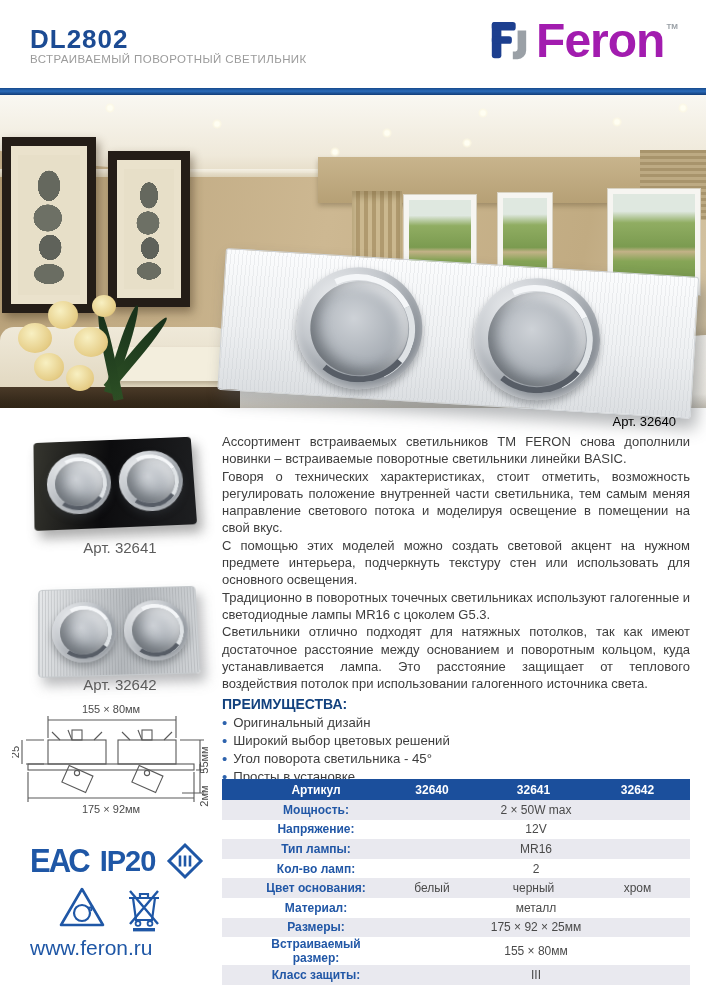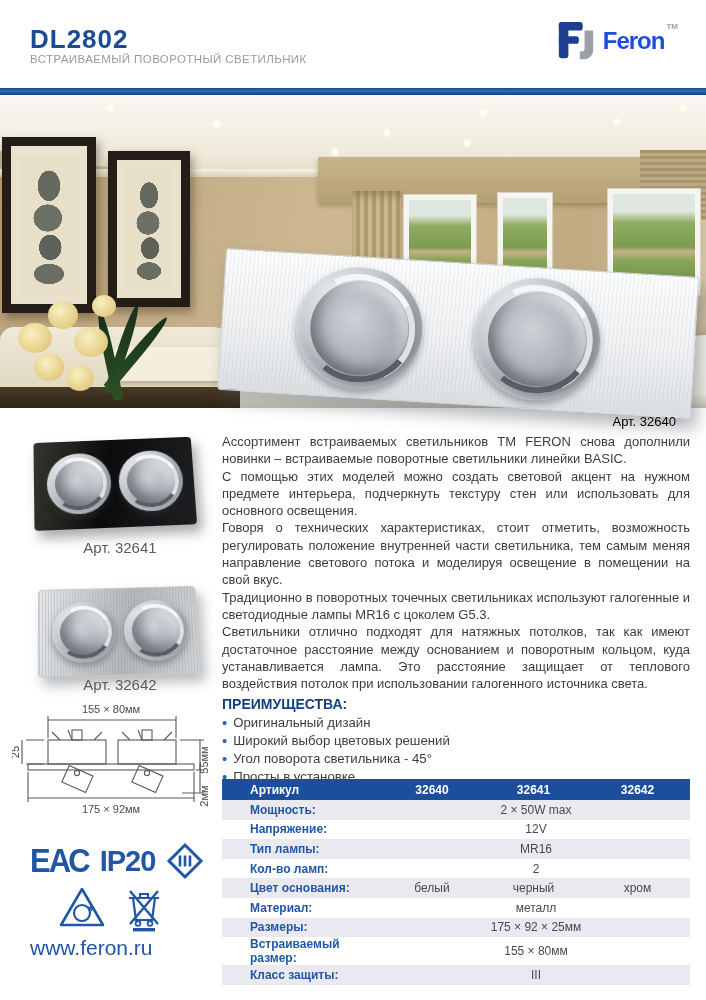--- a/index.html
+++ b/index.html
@@ -4,21 +4,21 @@
 <style>
   * { margin:0; padding:0; box-sizing:border-box; }
   body { background:#ffffff; font-family:"Liberation Sans", sans-serif; }
   .page { position:relative; width:706px; height:1000px; background:#fff; overflow:hidden; margin:0 auto; }
 
   
   .model { position:absolute; left:30px; top:24px; font-size:26px; font-weight:800; color:#1c4b93; letter-spacing:1px; }
   .subtitle { position:absolute; left:30px; top:53px; font-size:11.5px; color:#9b9b9b; letter-spacing:.4px; }
   .brand { position:absolute; right:28px; top:18px; display:flex; align-items:flex-start; }
   .brand-mark { width:42px; height:46px; margin-right:6px; }
-  .brand-name { font-size:24px; font-weight:800; color:#1d4ed8; letter-spacing:-1px; line-height:46px; }
+  .brand-name { font-size:48px; font-weight:800; color:#a21caf; letter-spacing:-1px; line-height:46px; }
   .brand-tm { font-size:8px; color:#9aa0a6; font-weight:700; margin-left:2px; margin-top:4px; }
   .blue-bar { position:absolute; left:0; top:88px; width:706px; height:7px;
               background:linear-gradient(180deg,#174a8c,#2a6ab8 45%,#123c77); }
 
   
   .photo { position:absolute; left:0; top:95px; width:706px; height:313px; overflow:hidden; background:#c9b48f; }
   .ph-ceiling { position:absolute; left:-30px; top:-10px; width:766px; height:88px; background:linear-gradient(180deg,#fbfaf6,#efe9da 80%,#e6ddc8); border-radius:0 0 50% 38%/0 0 26px 40px; }
   .ph-crown { position:absolute; left:0; top:74px; width:706px; height:8px; background:linear-gradient(180deg,#f6f2e7,#ded5bd); opacity:.9; }
   .ph-wall { position:absolute; left:0; top:78px; width:706px; height:235px; background:linear-gradient(100deg,#b9a27a,#cdb892 45%,#c1ab82 80%,#d6c6a6); }
   .dot { position:absolute; width:10px; height:10px; border-radius:50%; background:radial-gradient(circle,#fffef2 0 30%,rgba(255,250,225,.55) 55%,rgba(255,250,225,0) 75%); }
@@ -93,21 +93,21 @@
   .copy { position:absolute; left:222px; top:433px; width:468px; font-size:13px; line-height:17.3px; color:#3d3d3d; text-align:justify; }
   .copy p { margin:0; }
   .adv-title { font-size:14px; font-weight:800; color:#12417e; margin-top:3px; line-height:19px; }
   .adv-list { list-style:none; }
   .adv-list li { display:flex; line-height:17.8px; font-size:13.2px; color:#3d3d3d; }
   .adv-list .dotb { color:#2e63ad; font-size:15px; margin-right:6px; line-height:17.8px; }
 
   
   .spec { position:absolute; left:222px; top:779px; width:468px; border-collapse:collapse; font-size:12px; }
   .spec td { height:19.6px; padding:0; vertical-align:middle; color:#4a4a4a; text-align:center; }
-  .spec td.lbl { text-align:left; padding-left:28px; font-weight:700; color:#2157a6; }
+  .spec td.lbl { text-align:center; padding-left:28px; font-weight:700; color:#2157a6; }
   .spec tr.head td { background:#1b4f9c; color:#fff; font-weight:700; height:21px; }
   .spec tr.head td.lbl { color:#fff; }
   .spec tr:nth-child(even) td { background:#e9e9ef; }
 </style>
 </head>
 <body>
 
 <div class="page">
 
   <div class="model">DL2802</div>
@@ -255,22 +255,22 @@
       <circle cx="14" cy="37.5" r="2.4" stroke="#1f57a6" stroke-width="1.8" fill="none"></circle>
       <circle cx="26" cy="37.5" r="2.4" stroke="#1f57a6" stroke-width="1.8" fill="none"></circle>
       <path d="M6 5 L34 38 M34 5 L6 38" stroke="#1f57a6" stroke-width="2.4" fill="none"></path>
       <rect x="9" y="42" width="22" height="3.4" fill="#1f57a6"></rect>
     </svg>
   </div>
   <div class="site">www.feron.ru</div>
 
   <div class="copy">
     <p>Ассортимент встраиваемых светильников TM FERON снова дополнили новинки – встраиваемые поворотные светильники линейки BASIC.</p>
+    <p>Говоря о технических характеристиках, стоит отметить, возможность регулировать положение внутренней части светильника, тем самым меняя направление светового потока и моделируя освещение в помещении на свой вкус.</p>
     <p>С помощью этих моделей можно создать световой акцент на нужном предмете интерьера, подчеркнуть текстуру стен или использовать для основного освещения.</p>
-    <p>Говоря о технических характеристиках, стоит отметить, возможность регулировать положение внутренней части светильника, тем самым меняя направление светового потока и моделируя освещение в помещении на свой вкус.</p>
     <p>Традиционно в поворотных точечных светильниках используют галогенные и светодиодные лампы MR16 с цоколем G5.3.</p>
     <p>Светильники отлично подходят для натяжных потолков, так как имеют достаточное расстояние между основанием и поворотным кольцом, куда устанавливается лампа. Это расстояние защищает от теплового воздействия потолок при использовании галогенного источника света.</p>
     <div class="adv-title">ПРЕИМУЩЕСТВА:</div>
     <ul class="adv-list">
       <li>
           <span class="dotb">•</span>
           <span>Оригинальный дизайн</span>
         </li>
       <li>
           <span class="dotb">•</span>

